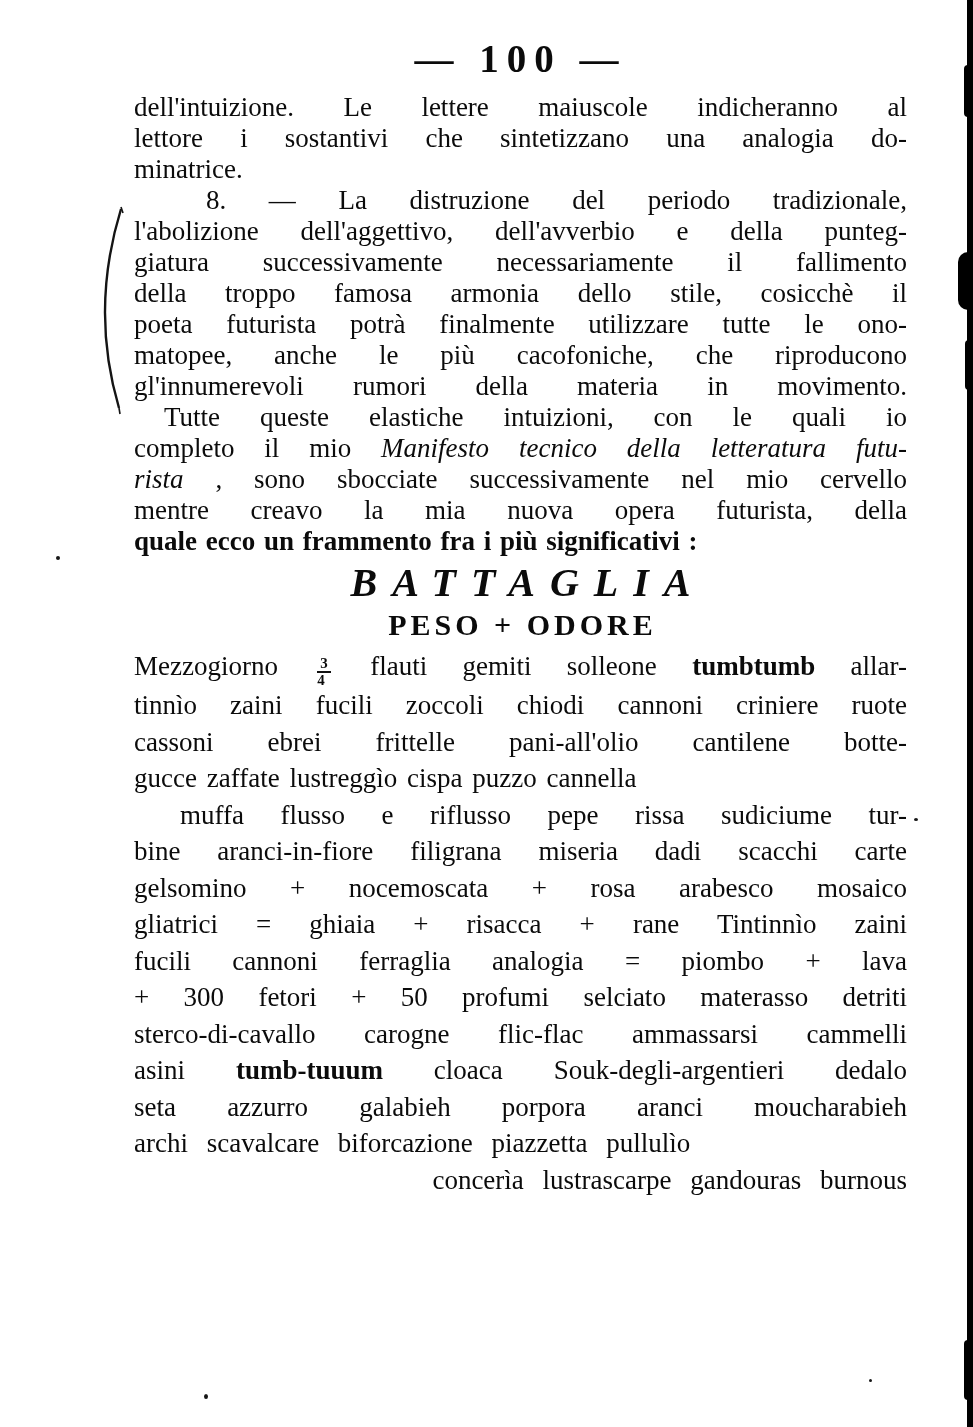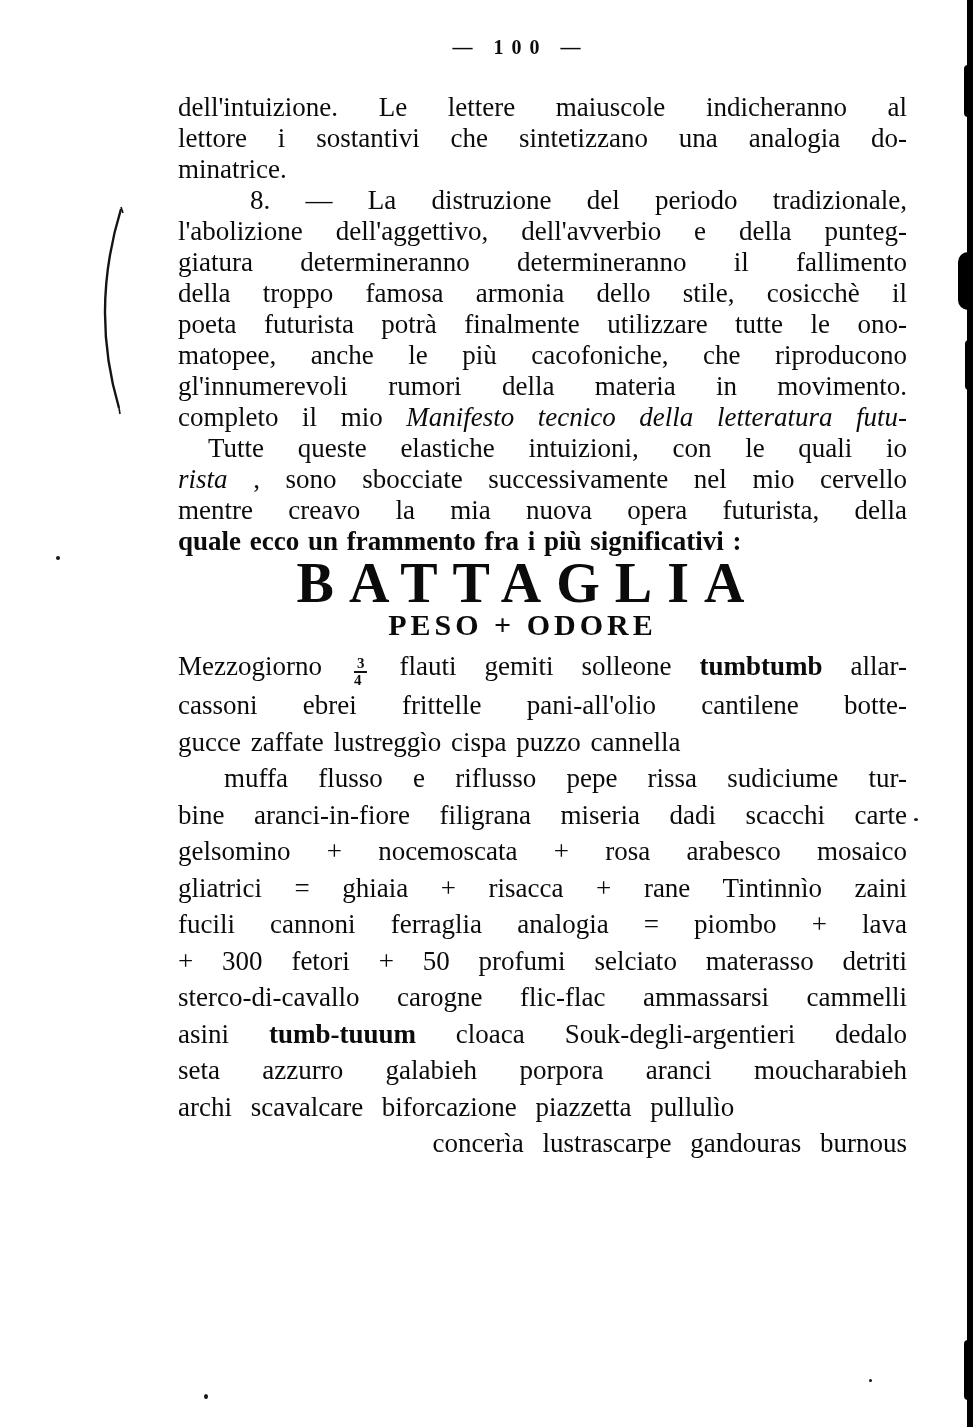--- a/index.html
+++ b/index.html
@@ -3,47 +3,47 @@
 <meta charset="utf-8">
 <style>
   html,body{margin:0;padding:0;background:#e8e8e8;}
   .page{
     position:relative;width:973px;height:1427px;background:#ffffff;
     overflow:hidden;color:#0b0b0b;
     font-family:"Liberation Serif","DejaVu Serif",serif;
   }
   .pageno{
     position:absolute;top:36px;left:134px;width:773px;
-    text-align:center;font-size:20px;font-weight:bold;letter-spacing:8px;
+    text-align:center;font-size:39px;font-weight:bold;letter-spacing:8px;
   }
   .prose{
     position:absolute;left:134px;top:92px;width:773px;
     font-size:27px;line-height:31px;
   }
   .poem-body{
     position:absolute;left:134px;top:648px;width:773px;
     font-size:27px;line-height:36.5px;
   }
-  .line{text-align:justify;text-align-last:justify;margin-left:44px;}
+  .line{text-align:justify;text-align-last:justify;}
   .line.left{text-align:left;text-align-last:left;}
   .line.right{text-align:left;text-align-last:right;}
   .b{font-weight:bold;}
   .i{font-style:italic;}
   .sp{display:inline-block;height:1px;}
   .frac{
     display:inline-block;vertical-align:-10px;text-align:center;
     font-size:15px;line-height:13px;margin:0 4px;font-weight:bold;
   }
   .frac .num{display:block;border-bottom:2px solid #111;padding:0 3px 1px;}
   .frac .den{display:block;padding-top:1px;}
   .title-block{
     position:absolute;left:134px;top:558px;width:773px;
     text-align:center;font-weight:bold;
   }
-  .title-main{font-size:56px;line-height:50px;letter-spacing:15px;text-indent:15px;}
+  .title-main{font-size:40px;line-height:50px;letter-spacing:15px;text-indent:15px;font-style:italic;}
   .title-sub{font-size:30px;line-height:34px;letter-spacing:4px;text-indent:4px;}
   
   .edge{position:absolute;background:#000;}
   .edge-main{right:0;top:0;width:6px;height:1427px;}
   .edge-blob{right:0;top:252px;width:15px;height:58px;border-radius:10px 0 0 10px;}
   .edge-bump1{right:0;top:65px;width:9px;height:52px;border-radius:4px 0 0 4px;}
   .edge-bump2{right:0;top:340px;width:8px;height:50px;border-radius:4px 0 0 4px;}
   .edge-bump3{right:0;top:1340px;width:9px;height:60px;border-radius:4px 0 0 4px;}
   .bracket{position:absolute;left:88px;top:205px;width:42px;height:210px;}
   .speck{position:absolute;background:#161616;border-radius:50%;}
@@ -75,39 +75,40 @@
   <div class="speck speck4"></div>
 
   <div class="pageno">— 100 —</div>
 
   <div class="prose">
       <div class="line justify"><span>dell'intuizione. Le lettere maiuscole indicheranno al</span> </div>
       <div class="line justify"><span>lettore i sostantivi che sintetizzano una analogia do-</span> </div>
       <div class="line left"><span>minatrice.</span> </div>
       <div class="line justify" style="text-indent: 72px;"><span>8. — La distruzione del periodo tradizionale,</span> </div>
       <div class="line justify"><span>l'abolizione dell'aggettivo, dell'avverbio e della punteg-</span> </div>
-      <div class="line justify"><span>giatura determineranno determineranno il fallimento</span> </div>
+      <div class="line justify"><span>giatura successivamente necessariamente il fallimento</span> </div>
       <div class="line justify"><span>della troppo famosa armonia dello stile, cosicchè il</span> </div>
       <div class="line justify"><span>poeta futurista potrà finalmente utilizzare tutte le ono-</span> </div>
       <div class="line justify"><span>matopee, anche le più cacofoniche, che riproducono</span> </div>
       <div class="line justify"><span>gl'innumerevoli rumori della materia in movimento.</span> </div>
+      <div class="line justify" style="text-indent: 30px;"><span>Tutte queste elastiche intuizioni, con le quali io</span> </div>
       <div class="line justify"><span>completo il mio </span> <span class="i">Manifesto tecnico della letteratura futu-</span> </div>
-      <div class="line justify" style="text-indent: 30px;"><span>Tutte queste elastiche intuizioni, con le quali io</span> </div>
       <div class="line justify"><span class="i">rista</span> <span>, sono sbocciate successivamente nel mio cervello</span> </div>
       <div class="line justify"><span>mentre creavo la mia nuova opera futurista, della</span> </div>
       <div class="line left" style="word-spacing: 2px; font-weight: bold;"><span>quale ecco un frammento fra i più significativi :</span> </div>
     </div>
 
   <div class="title-block">
     <div class="title-main">BATTAGLIA</div>
     <div class="title-sub">PESO + ODORE</div>
   </div>
 
   <div class="poem-body">
       <div class="line justify"><span>Mezzogiorno</span> <span class="frac"><span class="num">3</span><span class="den">4</span></span> <span> flauti gemiti solleone </span> <span class="b">tumbtumb</span> <span> allar-</span> </div>
+      <div class="line justify"><span>tinnìo zaini fucili zoccoli chiodi cannoni criniere ruote</span> </div>
       <div class="line justify"><span>cassoni ebrei frittelle pani-all'olio cantilene botte-</span> </div>
       <div class="line left" style="word-spacing: 3px;"><span>gucce zaffate lustreggìo cispa puzzo cannella</span> </div>
       <div class="line justify" style="text-indent: 46px;"><span>muffa flusso e riflusso pepe rissa sudiciume tur-</span> </div>
       <div class="line justify"><span>bine aranci-in-fiore filigrana miseria dadi scacchi carte</span> </div>
       <div class="line justify"><span>gelsomino + nocemoscata + rosa arabesco mosaico</span> </div>
       <div class="line justify"><span>gliatrici = ghiaia + risacca + rane Tintinnìo zaini</span> </div>
       <div class="line justify"><span>fucili cannoni ferraglia analogia = piombo + lava</span> </div>
       <div class="line justify"><span>+ 300 fetori + 50 profumi selciato materasso detriti</span> </div>
       <div class="line justify"><span>sterco-di-cavallo carogne flic-flac ammassarsi cammelli</span> </div>
       <div class="line justify"><span>asini </span> <span class="b">tumb-tuuum</span> <span> cloaca Souk-degli-argentieri dedalo</span> </div>

